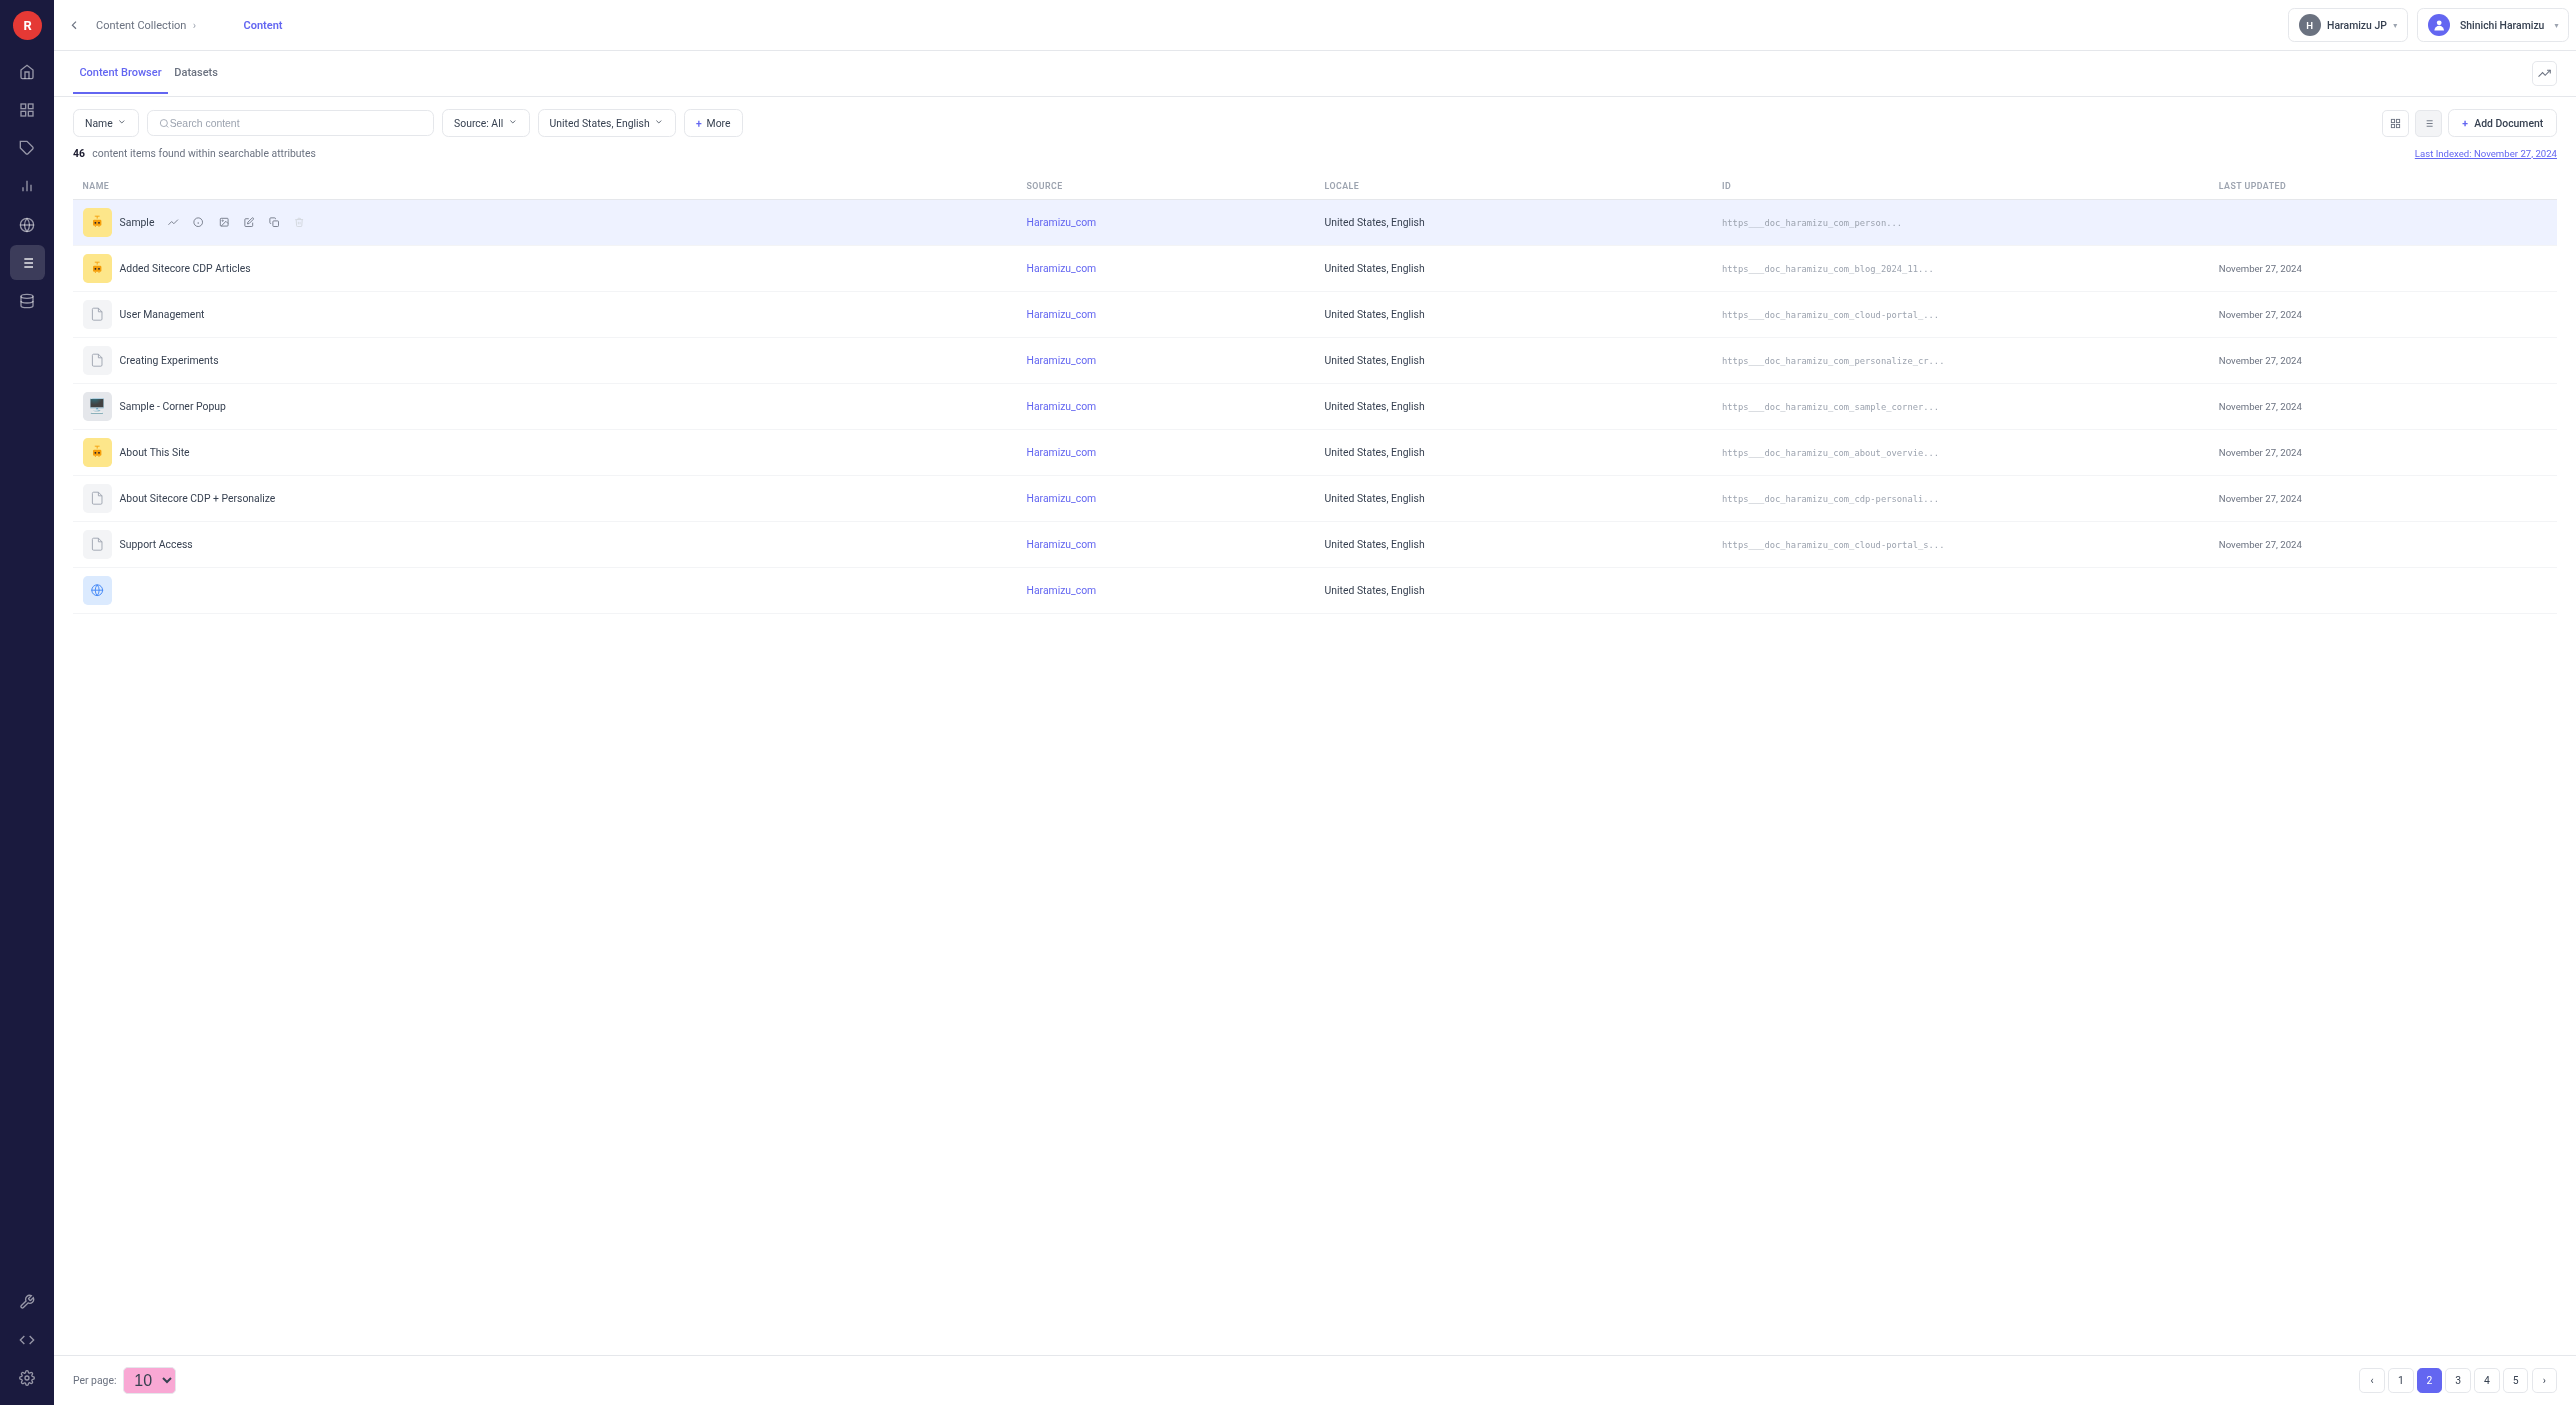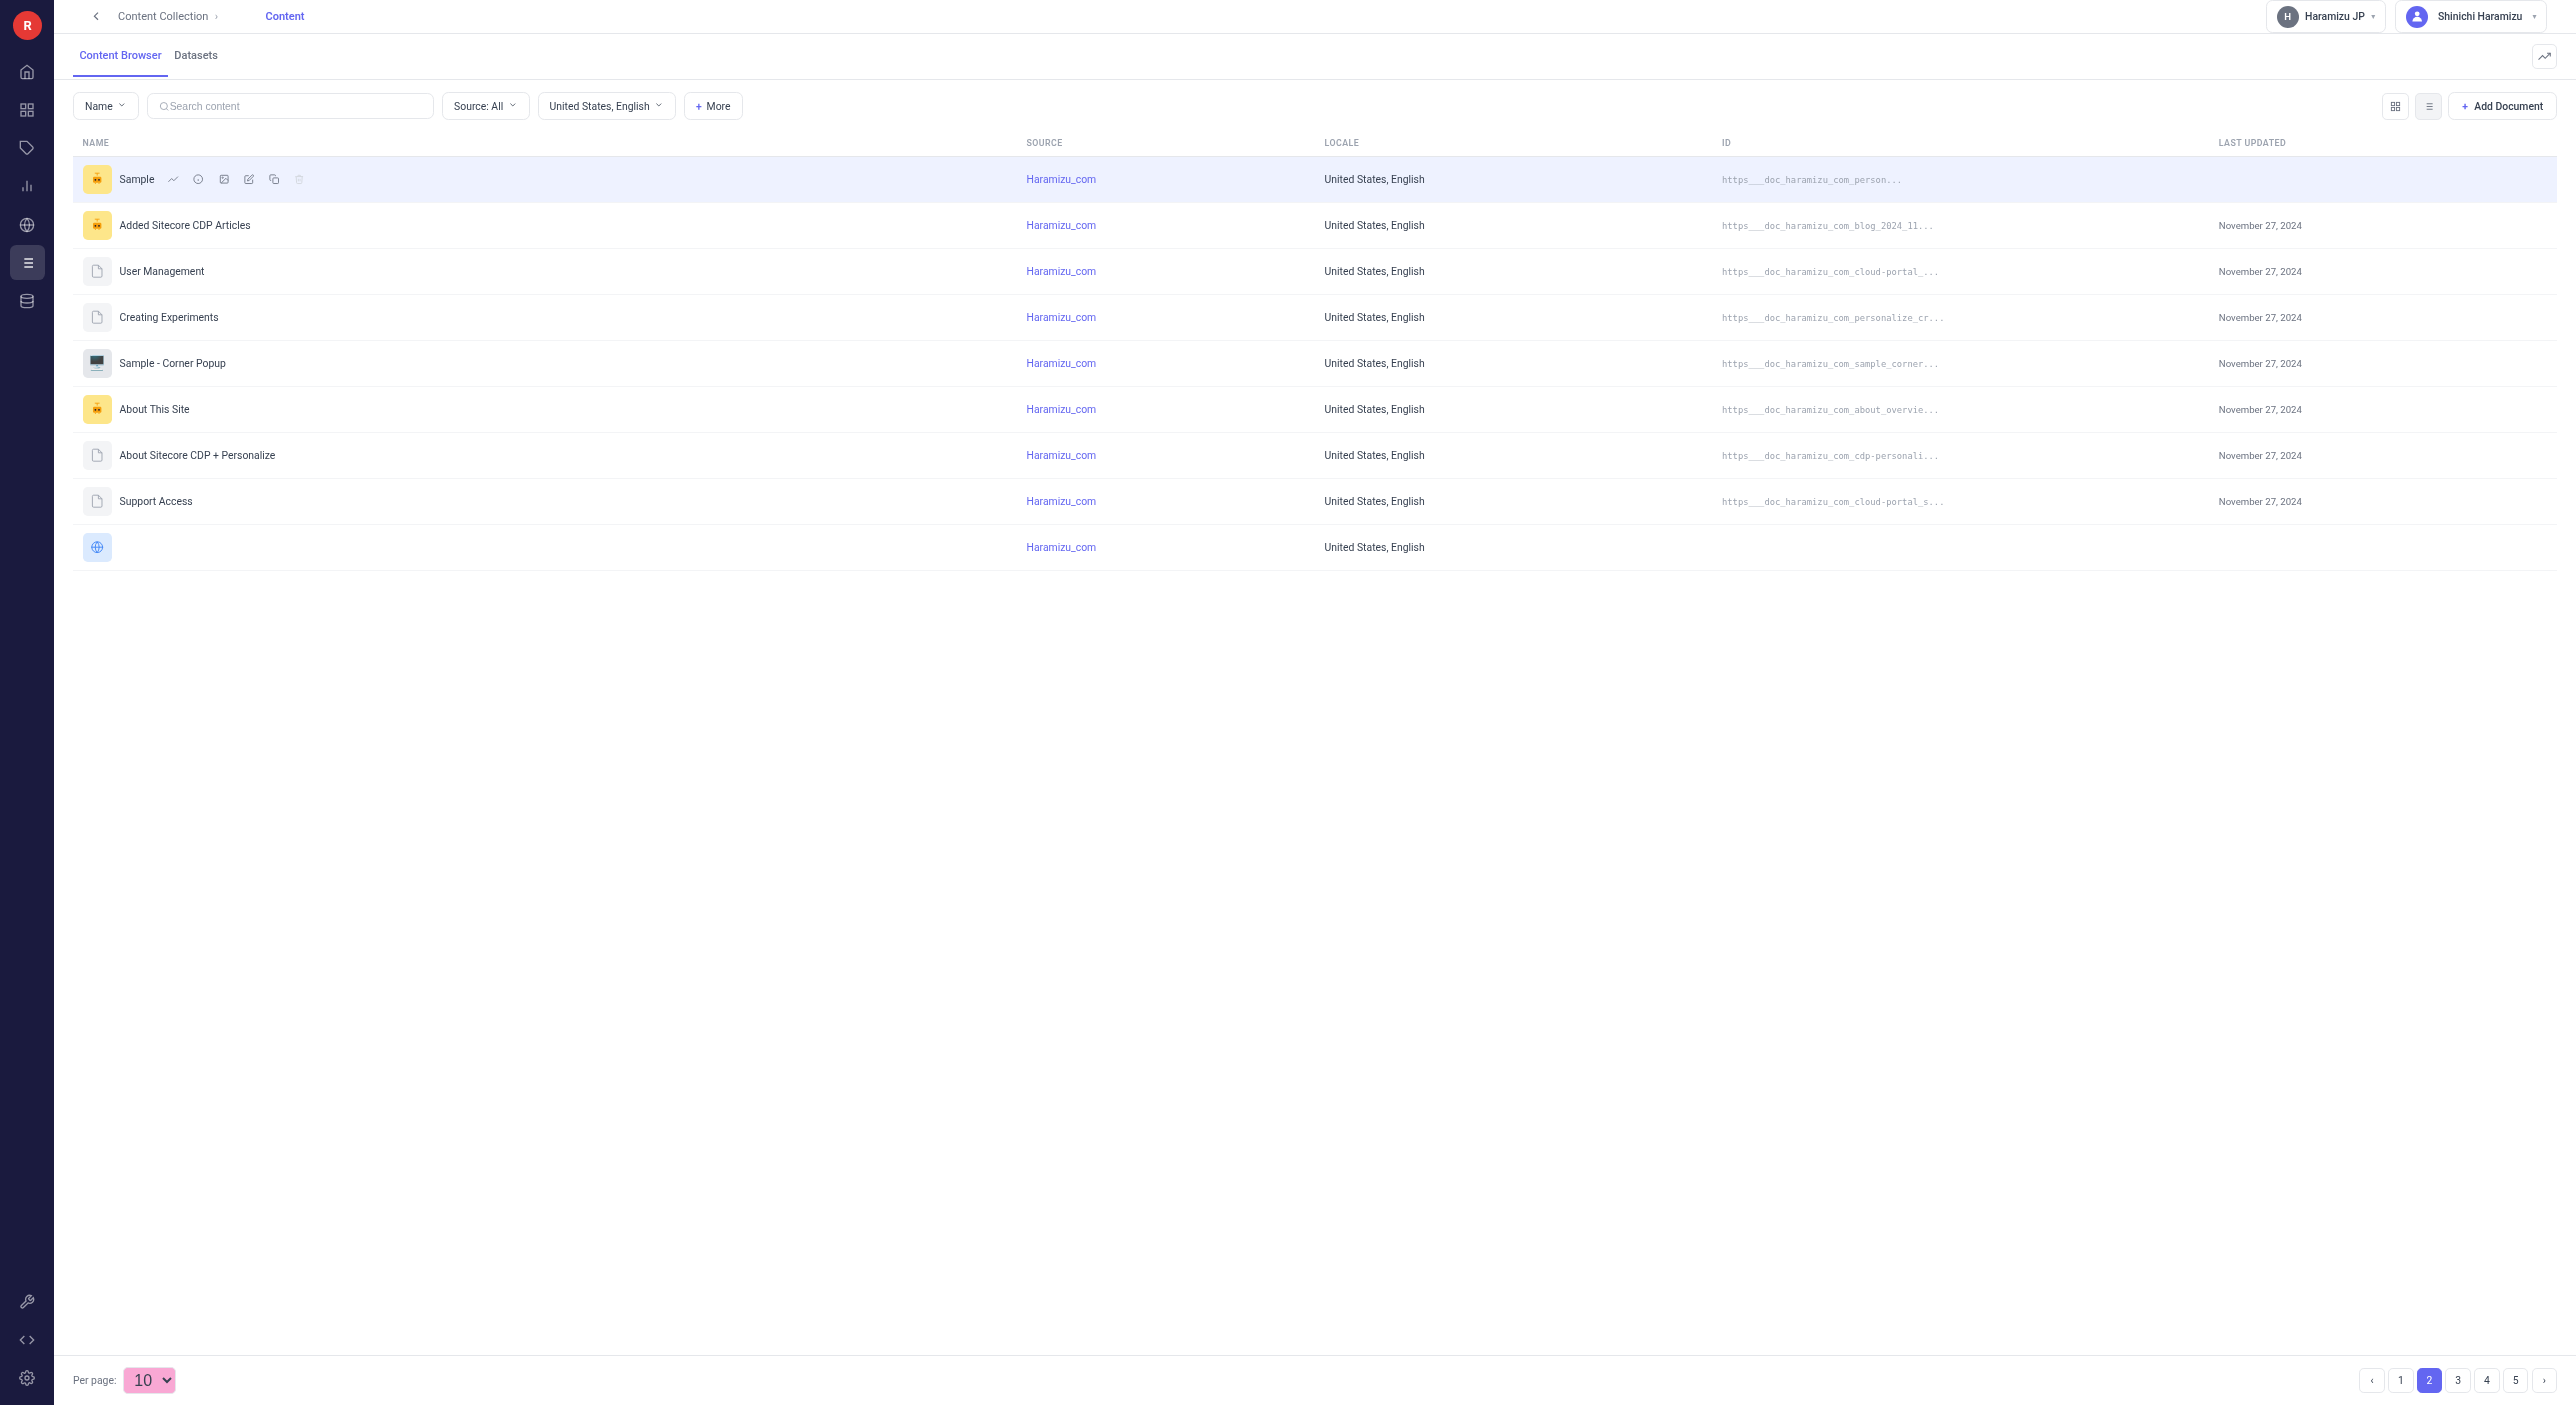--- a/index.html
+++ b/index.html
@@ -12,21 +12,21 @@
     .sidebar { width: 54px; background: #1a1a3e; display: flex; flex-direction: column; align-items: center; padding: 9.6px 0; gap: 3.2px; flex-shrink: 0; }
     .sidebar-logo { width: 32px; height: 32px; margin-bottom: 9.6px; display: flex; align-items: center; justify-content: center; }
     .sidebar-item { width: 35px; height: 35px; display: flex; align-items: center; justify-content: center; border-radius: 6.4px; color: rgba(255,255,255,0.55); cursor: pointer; transition: background 0.15s; }
     .sidebar-item.active { background: rgba(255,255,255,0.15); color: #fff; }
     .sidebar-spacer { flex: 1; }
 
     
     .main-area { flex: 1; display: flex; flex-direction: column; overflow: hidden; background: #fff; }
 
     
-    .topbar { height: 34px; display: flex; align-items: center; padding: 0 29px; border-bottom: 0.8px solid #e5e7eb; background: #fff; gap: 9.6px; }
+    .topbar { height: 51px; display: flex; align-items: center; padding: 0 7px; border-bottom: 0.8px solid #e5e7eb; background: #fff; gap: 9.6px; }
     .topbar-back { width: 25.5px; height: 25.5px; display: flex; align-items: center; justify-content: center; cursor: pointer; color: #6b7280; border-radius: 4.8px; }
     .topbar-breadcrumb { display: flex; align-items: center; gap: 6.4px; font-size: 11px; color: #6b7280; }
     .topbar-right { margin-left: auto; display: flex; align-items: center; gap: 9.6px; }
     .org-selector { display: flex; align-items: center; gap: 6.4px; padding: 4.8px 9.6px; border: 0.8px solid #e5e7eb; border-radius: 6.4px; cursor: pointer; }
     .org-avatar { width: 22px; height: 22px; border-radius: 50%; background: #6b7280; display: flex; align-items: center; justify-content: center; color: #fff; font-size: 9.6px; font-weight: 600; }
     .org-name { font-size: 10.4px; color: #374151; font-weight: 500; }
     .user-selector { display: flex; align-items: center; gap: 10px; padding: 4.8px 9.6px; border: 0.8px solid #e5e7eb; border-radius: 6.4px; cursor: pointer; }
     .user-avatar { width: 22px; height: 22px; border-radius: 50%; background: #6366f1; display: flex; align-items: center; justify-content: center; color: #fff; font-size: 9.6px; font-weight: 600; }
     .user-name { font-size: 10.4px; color: #374151; font-weight: 500; }
     .chevron-icon { font-size: 8px; color: #9ca3af; }
@@ -278,20 +278,27 @@
                 <line x1="3" y1="18" x2="3.01" y2="18"></line>
               </svg>
           </div>
           <div class="add-doc-btn">
             <span class="plus">+</span>
             <span>Add Document</span>
           </div>
         </div>
       </div>
 
+      <div class="result-info">
+        <div>
+          <span class="count">46</span>
+          <span style="margin-left:4.8px;">content items found within searchable attributes</span>
+        </div>
+        <span class="last-indexed">Last Indexed: November 27, 2024</span>
+      </div>
 
       <table class="content-table">
         <thead>
           <tr>
             <th style="width:38%">NAME</th>
             <th style="width:12%">SOURCE</th>
             <th style="width:16%">LOCALE</th>
             <th style="width:20%">ID</th>
             <th style="width:14%">LAST UPDATED</th>
           </tr>

